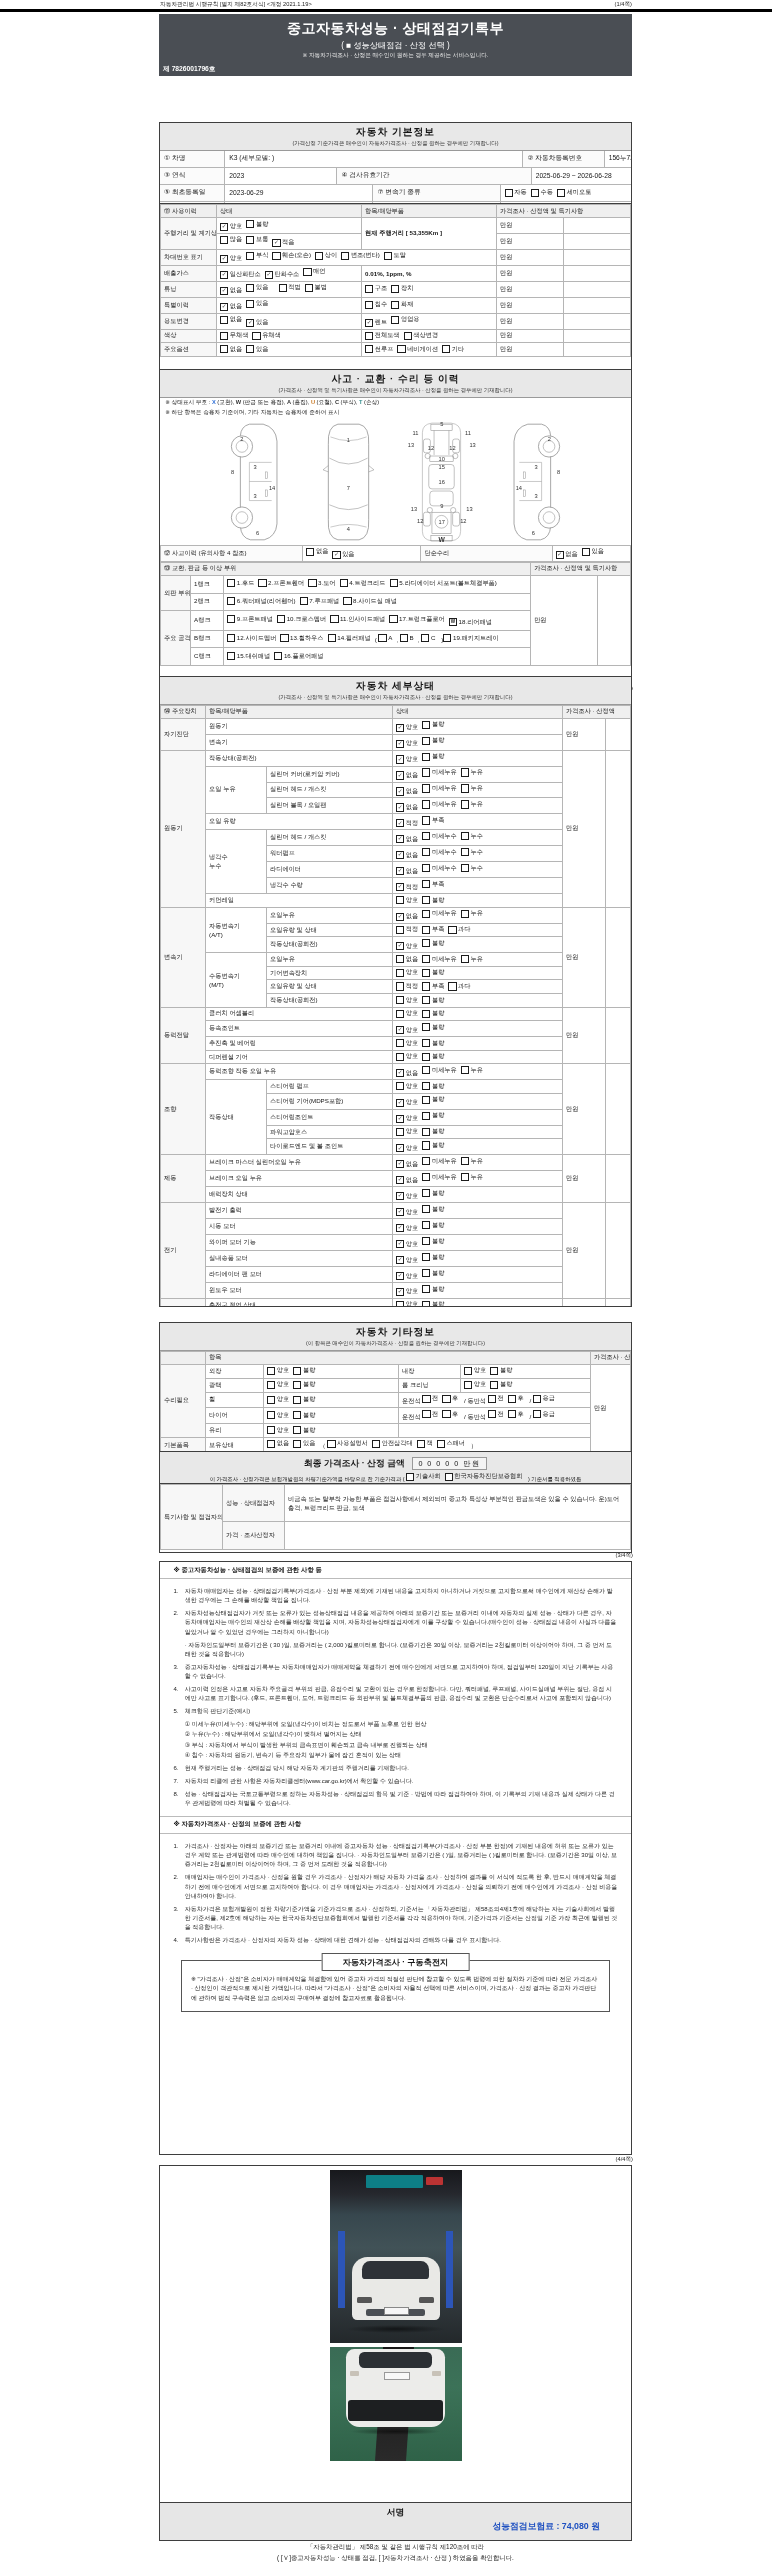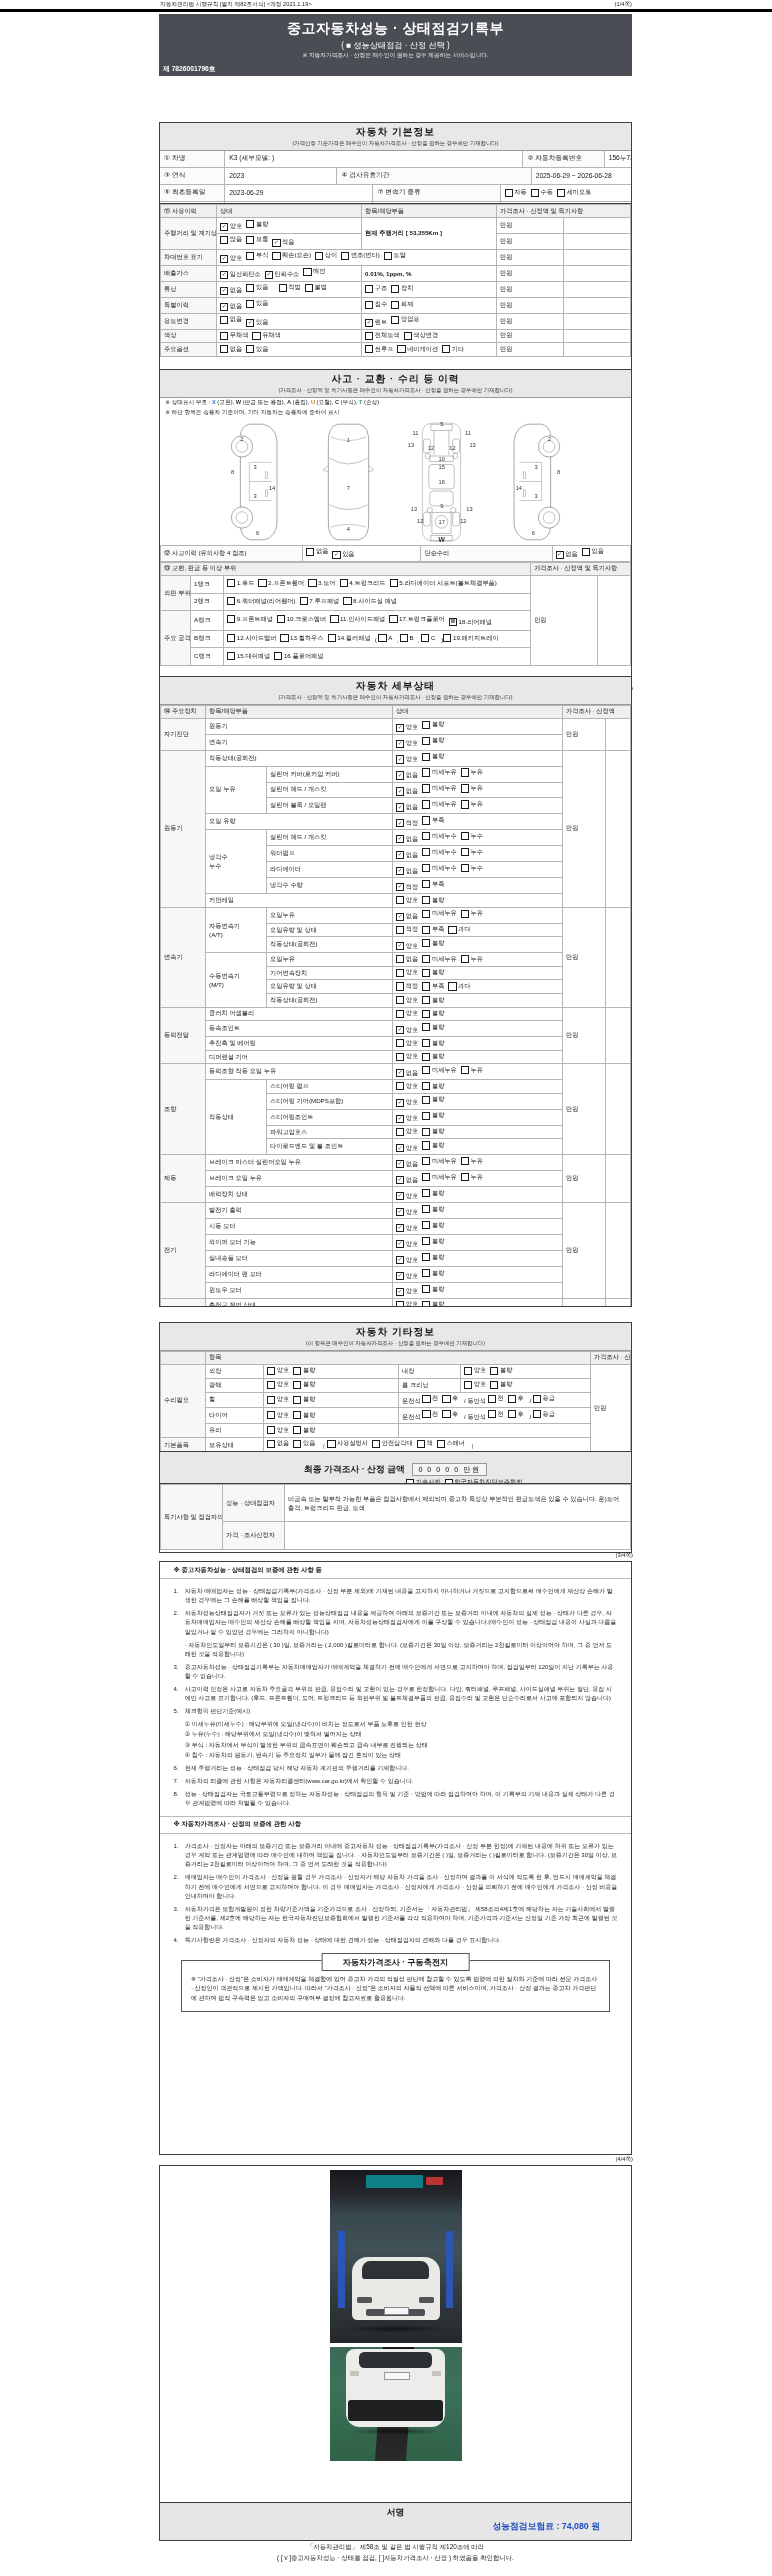--- a/index.html
+++ b/index.html
@@ -1269,21 +1269,21 @@
               </span><span class="cbw">
                 <span class="cb"></span>
                 <span class="cblab">스패너</span>
               </span> ）</td>
           </tr>
         </tbody>
     </table>
   </div>
 
   <div class="sec" style="top:1451px;height:32px;background:#e8e8e8;">
-    <div style="text-align:center;padding-top:12px;">
+    <div style="text-align:center;padding-top:6px;">
       <span style="font-size:8.8px;font-weight:bold;">최종 가격조사 · 산정 금액</span>
       &nbsp;&nbsp;
       <span class="wonbox">0 0 0 0 0 만원</span>
     </div>
     <div class="small" style="text-align:center;margin-top:2.1px;">
       <span>이 가격조사 · 산정가격은 보험개발원의 차량기준가액을 바탕으로 한 기준가격과 (</span>
       <span><span class="cbw">
             <span class="cb"></span>
             <span class="cblab">기술사회</span>
           </span><span class="cbw">

